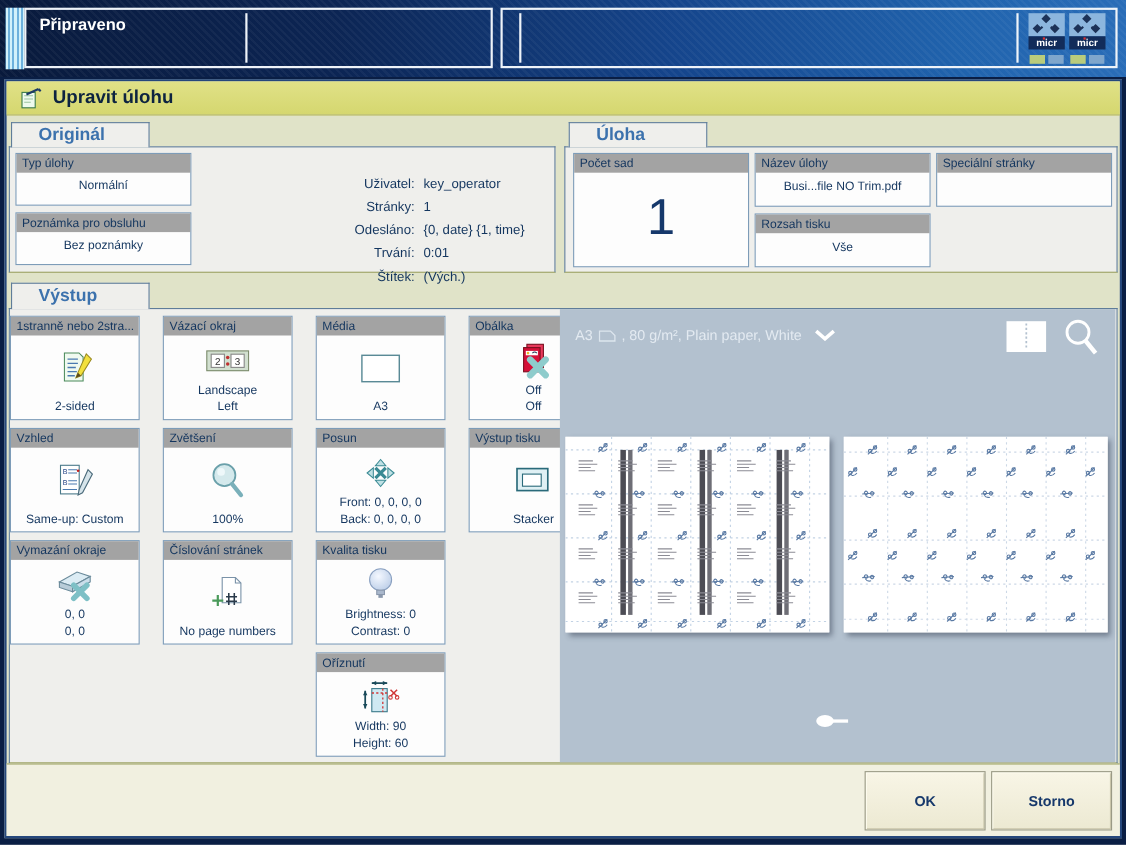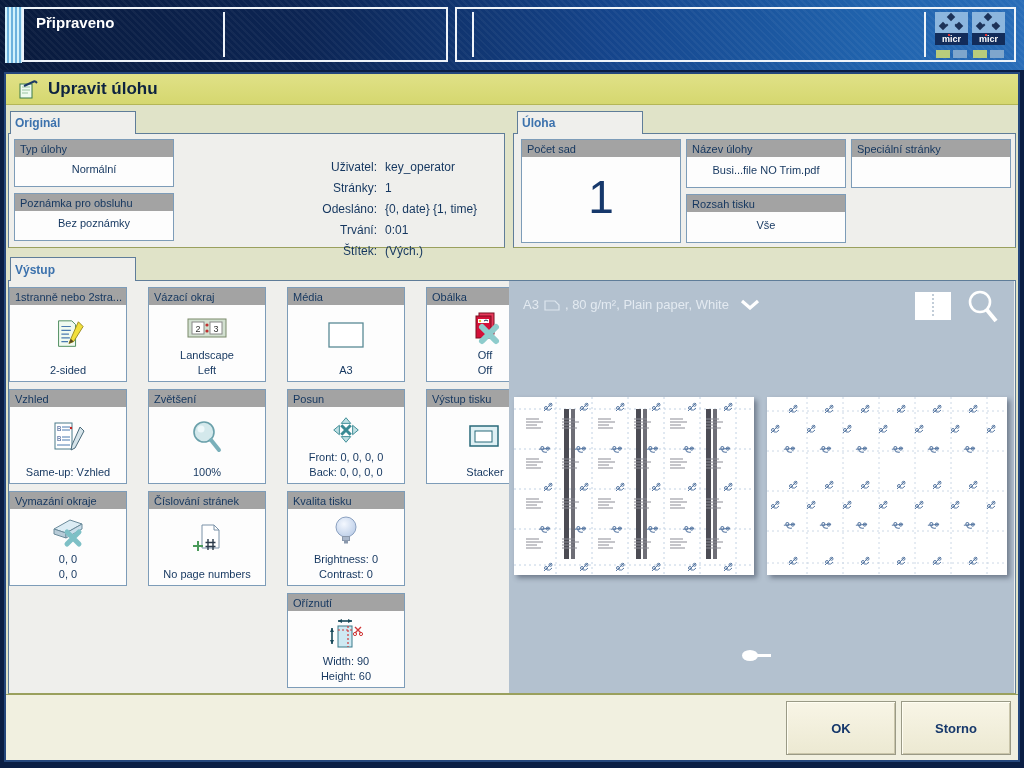--- a/index.html
+++ b/index.html
@@ -47,22 +47,22 @@
     position:absolute;left:0;top:0;right:0;height:31px;
     background:linear-gradient(#e0e187,#d5d76f);
     border-bottom:1px solid #b4b656;
     display:flex;align-items:center;gap:10px;padding-left:12px;box-sizing:border-box;
   }
   .titlebar .ttl{font-size:17px;font-weight:bold;color:#0d2340;}
   
   .tab{
     position:absolute;height:23px;width:126px;background:#efefec;
     border:1px solid #5f7d99;border-bottom:none;box-sizing:border-box;
-    display:flex;align-items:center;padding-left:4px;
-    font-size:12px;font-weight:bold;color:#3c72ad;z-index:3;
+    display:flex;align-items:center;padding-left:24px;
+    font-size:16px;font-weight:bold;color:#3c72ad;z-index:3;
   }
   .gbox{
     position:absolute;background:#efefec;
     border:1px solid #5f7d99;border-bottom-color:#9aa05e;box-sizing:border-box;z-index:1;
   }
   
   .tile{
     position:absolute;background:#fdfdfd;border:1px solid #7d9cb8;box-sizing:border-box;
     display:flex;flex-direction:column;cursor:pointer;
   }
@@ -329,21 +329,21 @@
           <svg width="36" height="32" viewBox="0 0 36 32">
             <rect x="5" y="2" width="17" height="26" fill="#fff" stroke="#4a7a8a"></rect>
             <text x="7" y="10" font-size="6.5" fill="#2a4a8a" font-family="Liberation Sans, sans-serif">B</text>
             <path d="M12 6 h8 M12 9 h8" stroke="#4a7ab0"></path>
             <text x="7" y="20" font-size="6.5" fill="#2a4a8a" font-family="Liberation Sans, sans-serif">B</text>
             <path d="M12 16 h8 M12 19 h8 M7 24 h13" stroke="#4a7ab0"></path>
             <circle cx="21" cy="7" r="1.2" fill="#c02020"></circle>
             <polygon points="30,6 34,10 25,27 21,29 22,24" fill="#d6e4ea" stroke="#4a6a7a"></polygon>
           </svg>
         </div>
-        <div class="tile-v">Same-up: Vzhled</div>
+        <div class="tile-v">Same-up: Custom</div>
       </div>
 
       <div class="tile">
         <div class="tile-h">Zvětšení</div>
         <div class="tile-i">
           <svg width="36" height="36" viewBox="0 0 36 36">
             <circle cx="15" cy="13" r="10" fill="#d4e9ec" stroke="#6aa0aa" stroke-width="1.6"></circle>
             <circle cx="12" cy="10" r="3.5" fill="#eef8fa" stroke="none"></circle>
             <path d="M22 21 L30 31" stroke="#7ab0ba" stroke-width="4" stroke-linecap="round"></path>
           </svg>

